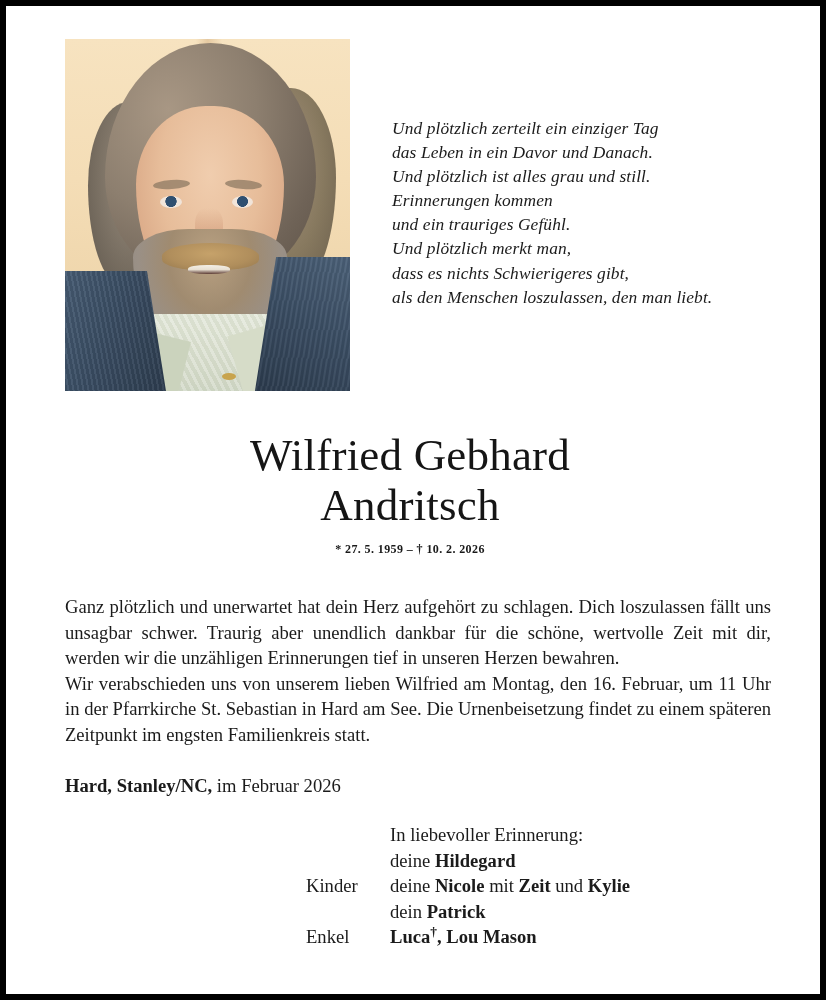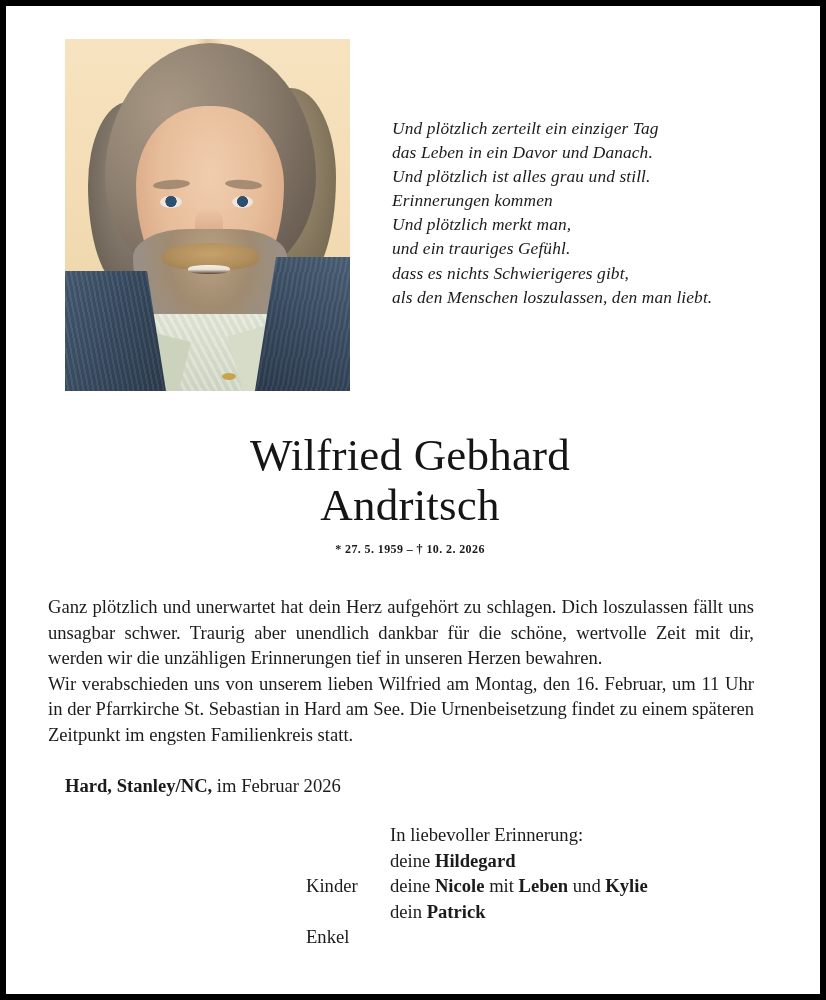--- a/index.html
+++ b/index.html
@@ -251,21 +251,21 @@
     margin-top: 12px;
     font-size: 12px;
     font-weight: 700;
     color: #1a1a1a;
     letter-spacing: .4px;
   }
 
   
   .body-text {
     position: absolute;
-    left: 42px;
+    left: 59px;
     top: 588px;
     width: 706px;
     font-size: 18.6px;
     line-height: 25.6px;
     color: #1b1b1b;
     text-align: justify;
     text-justify: inter-word;
   }
   .body-text p { margin: 0; }
   .body-text p + p { margin-top: 0; }
@@ -340,22 +340,22 @@
         <div class="jacket-r"></div>
         <div class="chain"></div>
       </div>
     </div>
 
     <div class="poem">
       <div>Und plötzlich zerteilt ein einziger Tag</div>
       <div>das Leben in ein Davor und Danach.</div>
       <div>Und plötzlich ist alles grau und still.</div>
       <div>Erinnerungen kommen</div>
+      <div>und ein trauriges Gefühl.</div>
       <div>Und plötzlich merkt man,</div>
-      <div>und ein trauriges Gefühl.</div>
       <div>dass es nichts Schwierigeres gibt,</div>
       <div>als den Menschen loszulassen, den man liebt.</div>
     </div>
 
     <div class="name-block">
       <div class="name-line">Wilfried Gebhard</div>
       <div class="name-line">Andritsch</div>
       <div class="dates">* 27. 5. 1959 – † 10. 2. 2026</div>
     </div>
 
@@ -372,28 +372,29 @@
         <span class="fam-value">In liebevoller Erinnerung:</span>
       </div>
 
       <div class="fam-row">
         <span class="fam-label"></span>
         <span class="fam-value"><span>deine </span><b>Hildegard</b></span>
       </div>
 
       <div class="fam-row">
         <span class="fam-label">Kinder</span>
-        <span class="fam-value"><span>deine </span><b>Nicole</b><span> mit </span><b>Leben</b><span> und </span><b>Kylie</b></span>
+        <span class="fam-value"><span>deine </span><b>Nicole</b><span> mit </span><b>Zeit</b><span> und </span><b>Kylie</b></span>
       </div>
 
       <div class="fam-row">
         <span class="fam-label"></span>
         <span class="fam-value"><span>dein </span><b>Patrick</b></span>
       </div>
 
       <div class="fam-row">
         <span class="fam-label">Enkel</span>
+        <span class="fam-value"><b><span>Luca</span><sup class="dagger">†</sup><span>, Lou Mason</span></b></span>
       </div>
 
     </div>
 
   </div>
 </div>
 
 </body></html>

